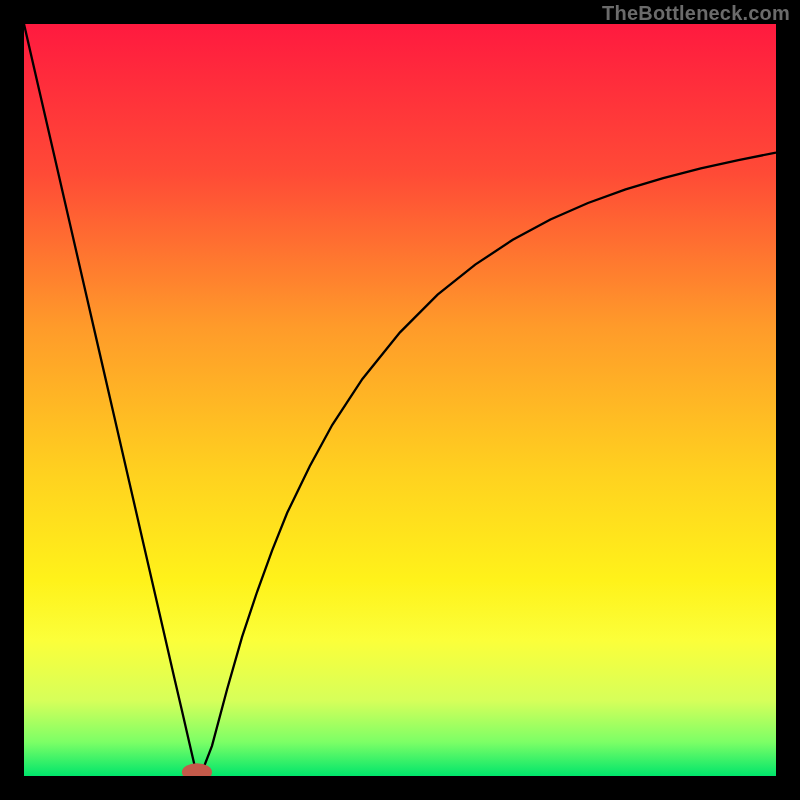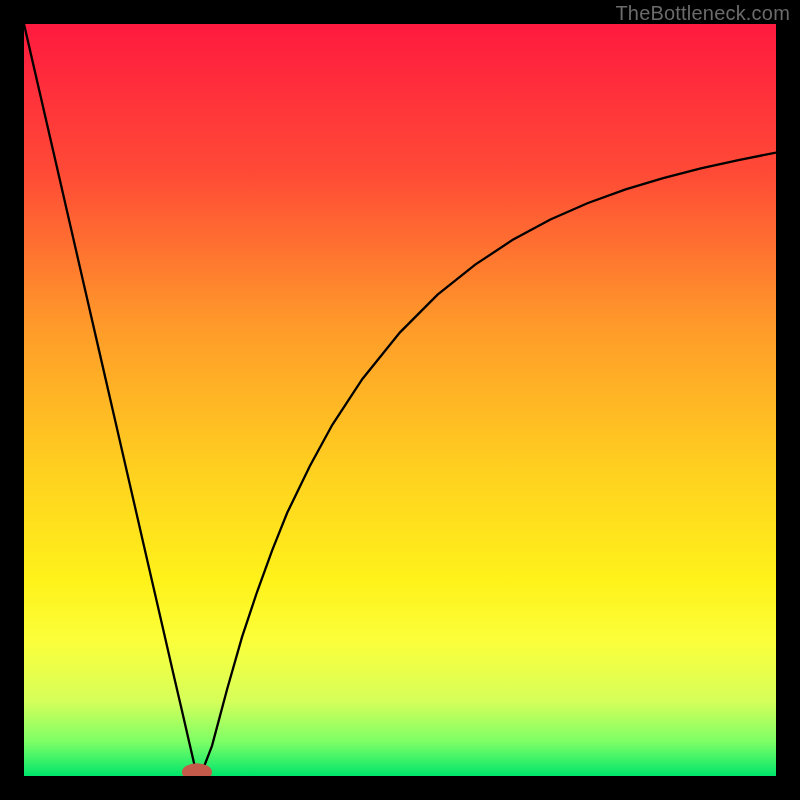--- a/index.html
+++ b/index.html
@@ -16,21 +16,21 @@
     width: 800px;
     height: 800px;
     background: #000;
   }
   .attribution {
     position: absolute;
     top: 2px;
     right: 10px;
     color: #6b6b6b;
     font-size: 20px;
-    font-weight: 400;
+    font-weight: 700;
     letter-spacing: 0.2px;
     z-index: 5;
     user-select: none;
   }
   svg.plot {
     position: absolute;
     left: 24px;
     top: 24px;
     width: 752px;
     height: 752px;

